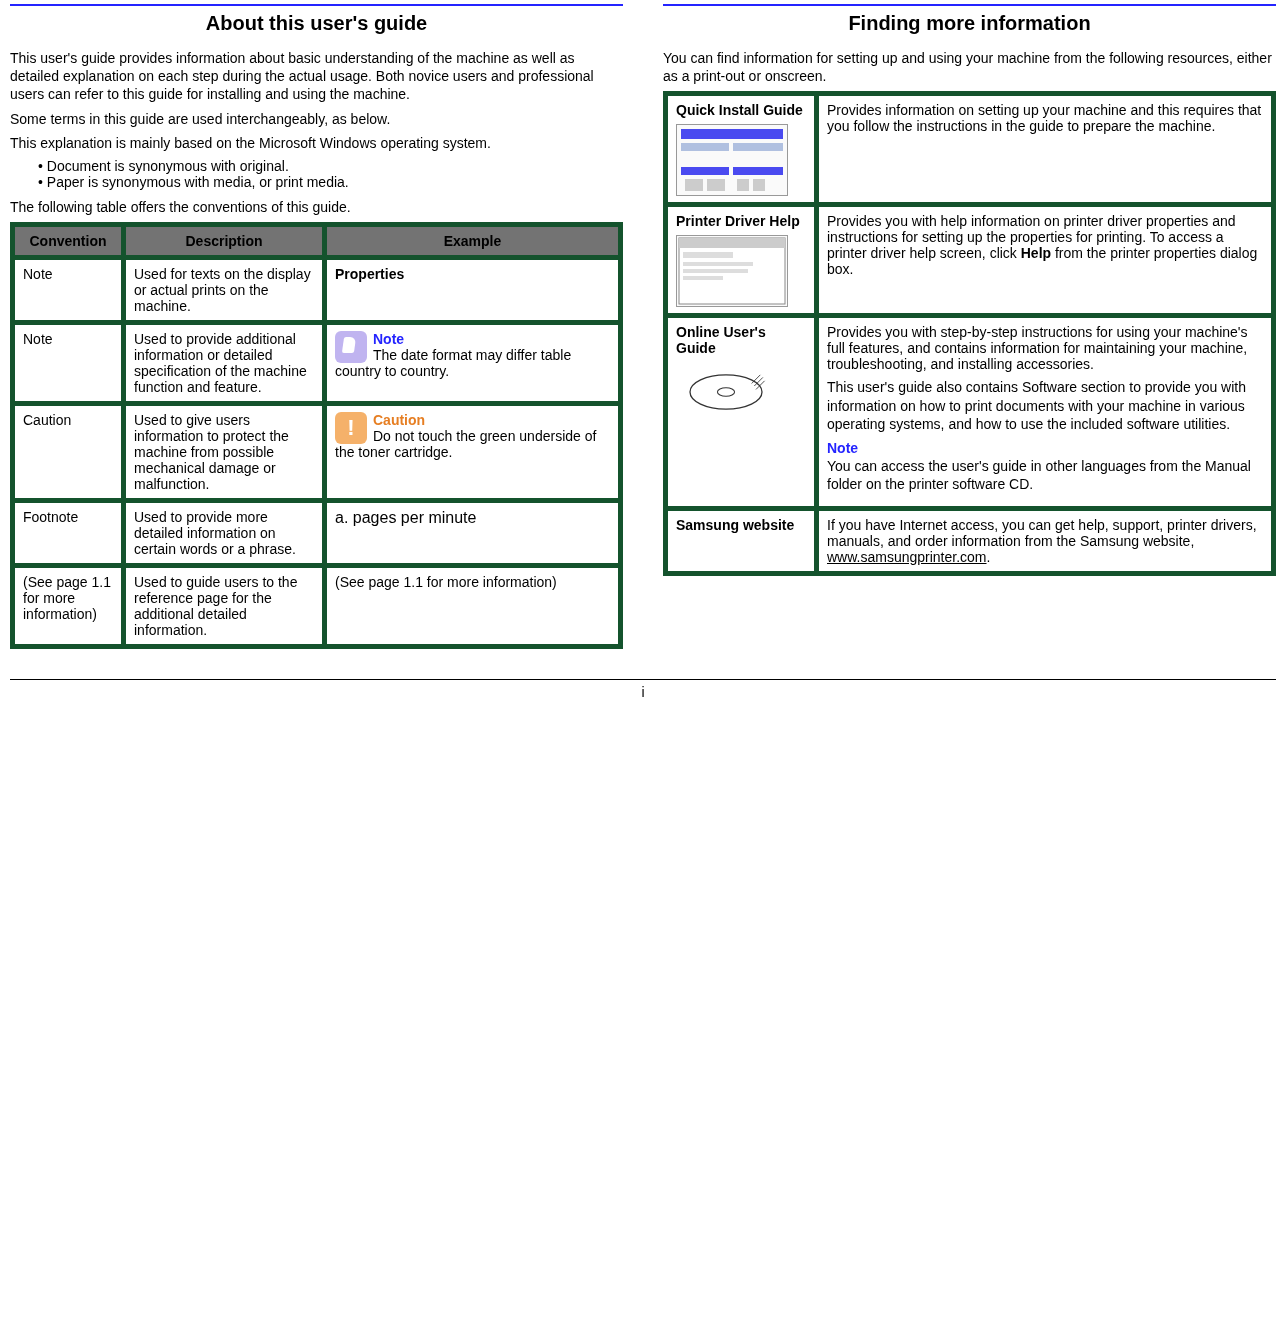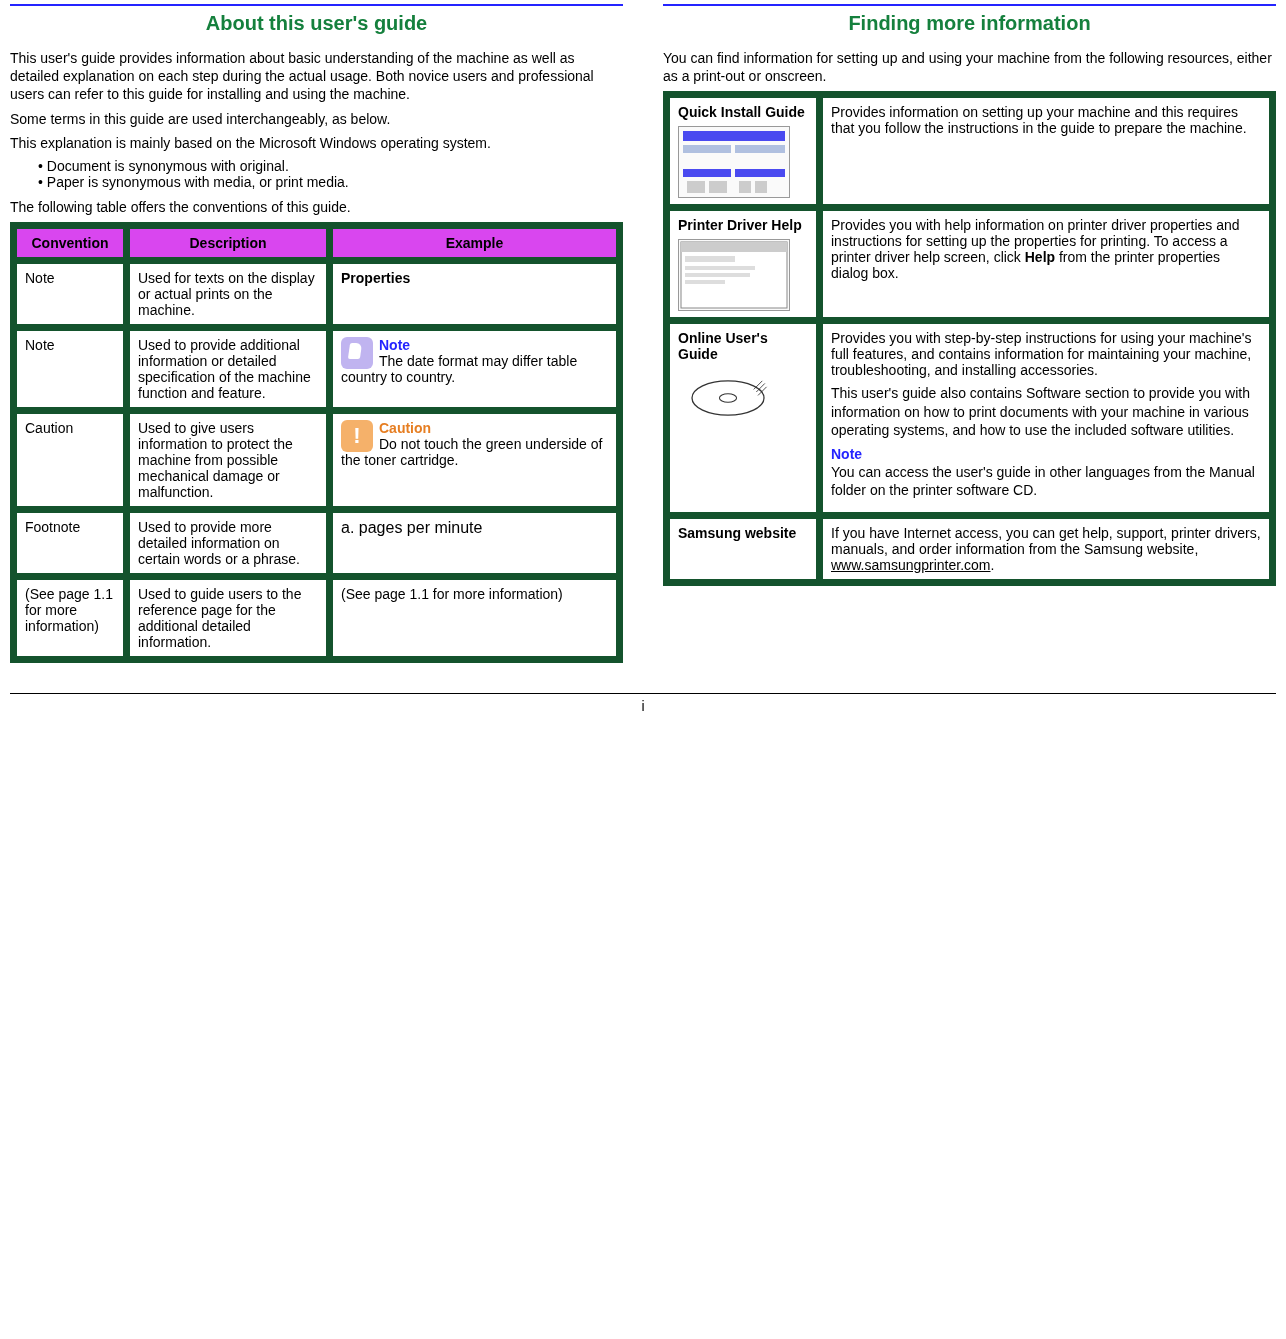--- a/index.html
+++ b/index.html
@@ -12,21 +12,21 @@
     .page {
       display: flex;
       gap: 40px;
       padding: 0 10px;
     }
     .column {
       flex: 1;
       min-width: 0;
     }
     .section-title {
-      color: #15803d;
+      color: #000000;
       text-align: center;
       font-weight: bold;
       font-size: 20px;
       border-top: 2px solid #2424ff;
       padding-top: 6px;
       margin: 4px 0 14px 0;
     }
     p {
       margin: 6px 0;
       line-height: 1.3;
@@ -39,28 +39,28 @@
       list-style: none;
       margin: 0 0;
     }
     li::before { content: "• "; }
     table {
       border-collapse: collapse;
       width: 100%;
       margin-top: 6px;
     }
     th, td {
-      border: 7px solid #14532d;
+      border: 5px solid #14532d;
       padding: 6px 8px;
       vertical-align: top;
       font-size: 14px;
       text-align: left;
     }
     th {
-      background: #d946ef;
+      background: #737373;
       font-weight: bold;
       text-align: center;
     }
     .col1 { width: 90px; }
     .col2 { width: 180px; }
     .note-icon, .caution-icon {
       display: inline-block;
       width: 32px;
       height: 32px;
       border-radius: 6px;

